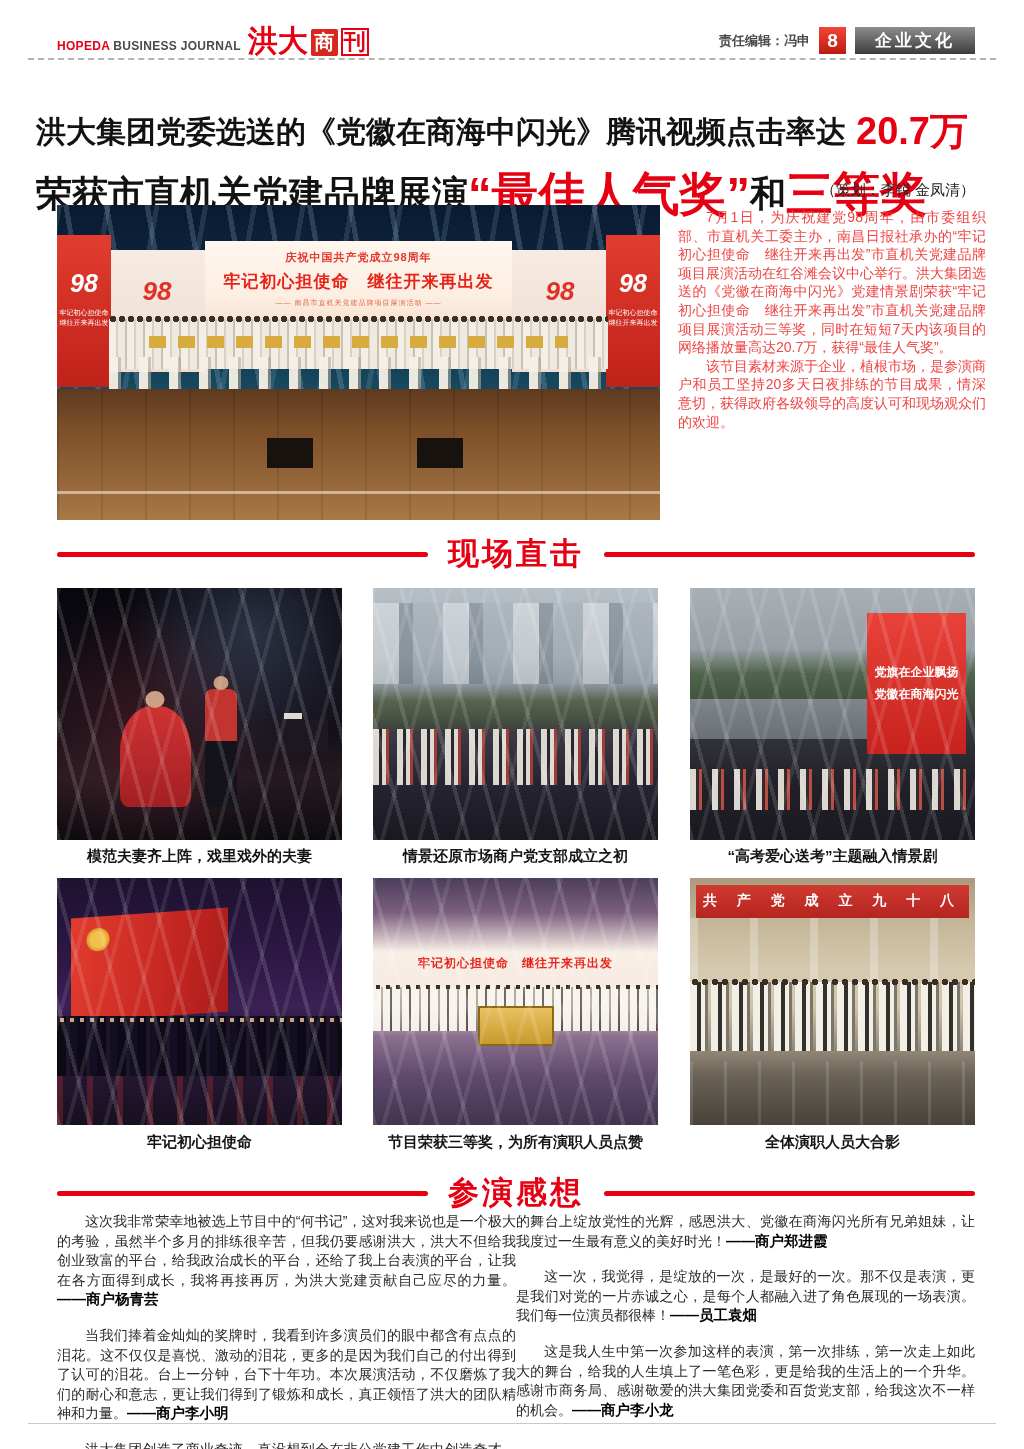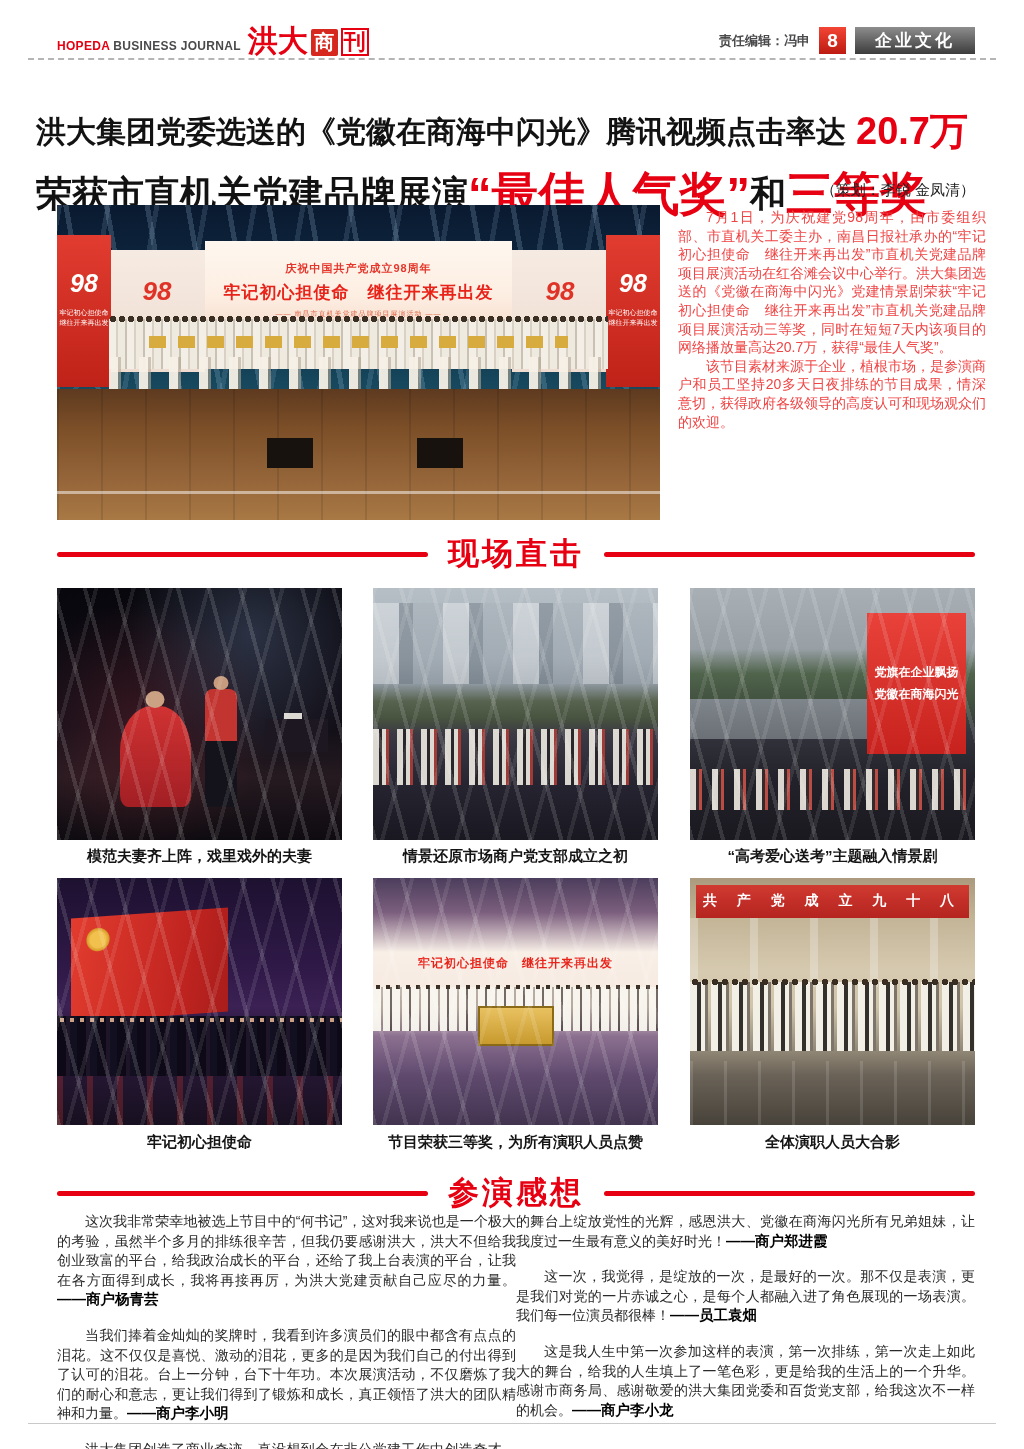--- a/index.html
+++ b/index.html
@@ -36,21 +36,21 @@
   .mp-beams{position:absolute;left:0;right:0;top:0;height:195px;
       background:repeating-linear-gradient(80deg,rgba(190,225,255,.18) 0 5px,transparent 5px 40px),
                  repeating-linear-gradient(100deg,rgba(190,225,255,.13) 0 5px,transparent 5px 48px);}
   .mp-wing{position:absolute;top:45px;width:96px;height:122px;background:linear-gradient(180deg,#f6ebe2,#eedcd0);}
   .mp-wing.l{left:52px;} .mp-wing.r{right:52px;}
   .mp-badge{margin:26px auto 0;width:48px;color:#e03328;font-weight:900;font-size:26px;text-align:center;font-style:italic;}
   .mp-panel{position:absolute;top:30px;width:54px;height:152px;background:linear-gradient(180deg,#e23c30,#bf2218);color:#fff;text-align:center;}
   .mp-panel.l{left:0;} .mp-panel.r{right:0;}
   .mp-b98{font-size:25px;font-weight:900;font-style:italic;margin-top:34px;}
   .mp-slog{font-size:7px;line-height:10px;margin-top:10px;white-space:pre-line;}
-  .mp-screen{position:absolute;left:148px;right:148px;top:36px;height:78px;box-sizing:border-box;padding-top:20px;text-align:center;
+  .mp-screen{position:absolute;left:148px;right:148px;top:36px;height:78px;box-sizing:border-box;padding-top:9px;text-align:center;
       background:linear-gradient(180deg,#fef7ef 0%,#fdeee2 70%,#f8e3d5 100%);}
   .mp-t1{font-size:11px;font-weight:bold;letter-spacing:1px;color:#e5362b;}
   .mp-t2{font-size:17px;font-weight:900;letter-spacing:1px;margin-top:5px;color:#e8231a;}
   .mp-t3{font-size:7px;margin-top:5px;color:#e06a4a;letter-spacing:1px;}
   .mp-crowd{position:absolute;left:52px;right:52px;top:114px;height:50px;
       background:repeating-linear-gradient(90deg,#f3efe7 0 7px,#d8d1c4 7px 9px,#efeae0 9px 16px,#c9c2b4 16px 18px);}
   .mp-crowd::before{content:"";position:absolute;left:0;right:0;top:-5px;height:10px;
       background:radial-gradient(circle 3px at 4px 5px,#3b2f24 99%,transparent 100%);background-size:9px 10px;background-repeat:repeat-x;}
   .mp-plaques{position:absolute;left:92px;right:92px;top:131px;height:12px;
       background:repeating-linear-gradient(90deg,#d8ab3e 0 17px,rgba(0,0,0,0) 17px 29px);}

